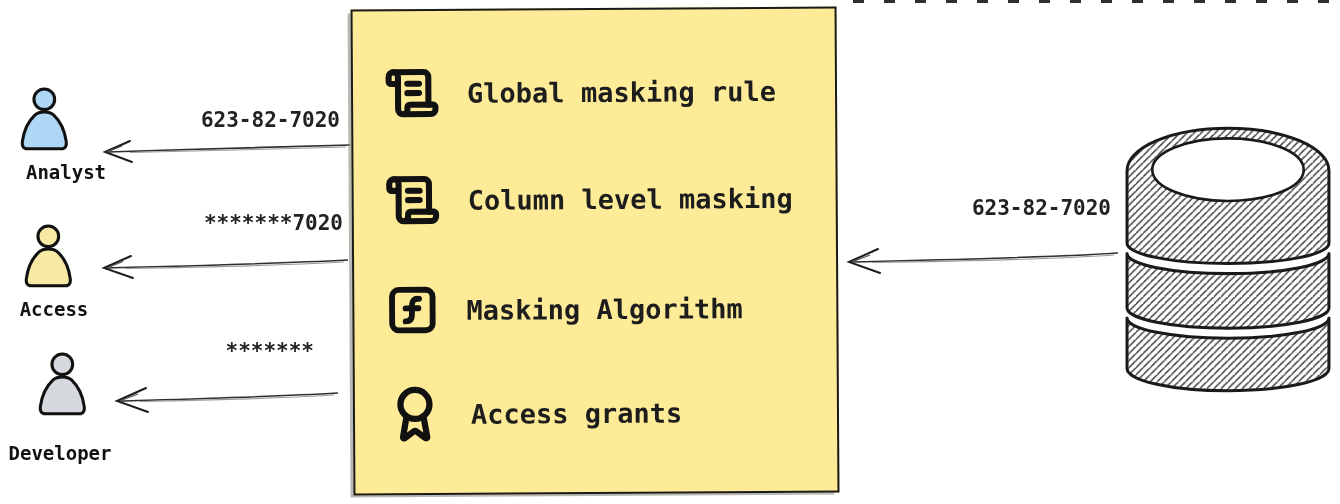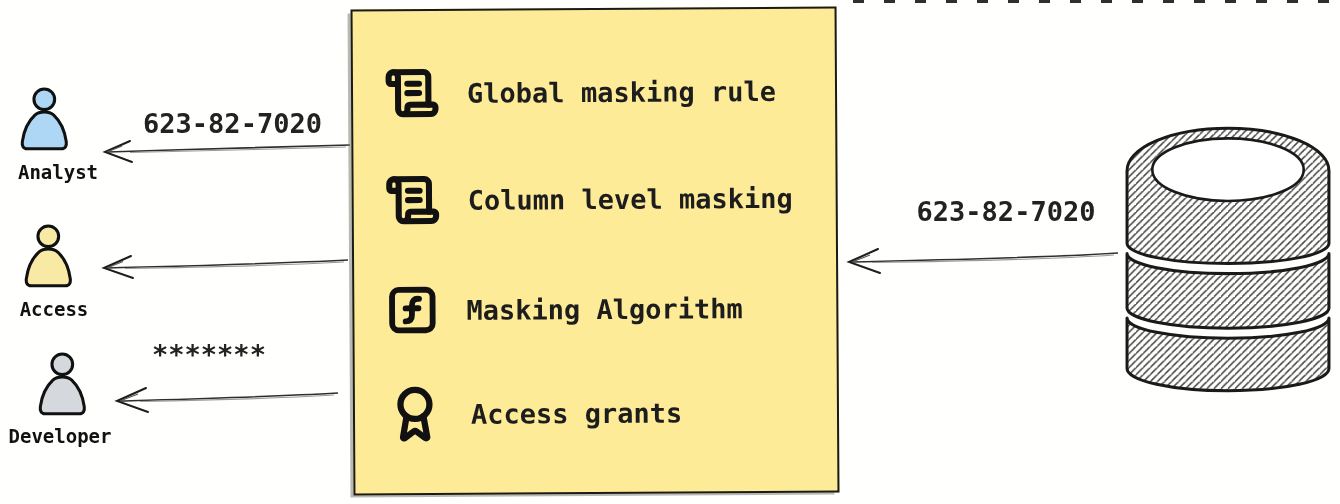--- a/index.html
+++ b/index.html
@@ -16,21 +16,21 @@
   .top-dash{
     left:853px;top:0;width:487px;height:3px;
     background:repeating-linear-gradient(90deg,#2f2f2f 0 11px,transparent 11px 31px);
   }
   
   .user-label{
     font-size:19px;font-weight:bold;text-align:center;line-height:1.1;
     letter-spacing:0;color:#111;
   }
   .arrow-label{
-    font-size:27px;font-weight:bold;text-align:center;line-height:1.15;color:#222;
+    font-size:21px;font-weight:bold;text-align:right;line-height:1.15;color:#222;
     white-space:nowrap;
   }
   
   .masking-box{
     left:352px;top:8px;width:486px;height:486px;
     border:2.5px solid #1a1a1a;
     box-sizing:border-box;
     transform:rotate(-0.35deg);
     box-shadow:-4px 3px 0 -1px rgba(125,125,125,.55);
   }
@@ -48,42 +48,43 @@
 <body>
 
 <div id="canvas">
 
   <div class="abs top-dash"></div>
 
   <svg class="abs" style="left:20px;top:86px" width="54" height="68" viewBox="0 0 60 72">
     <circle cx="27" cy="13" r="11.5" stroke="#111" stroke-width="3.4" style="fill: rgb(174, 215, 245);"></circle>
     <path d="M8,68 C3.5,68 2,64.5 2.6,60 C4.3,47.5 9.5,37 16.5,30.5 C21.5,26 32.5,26 37.5,30.5 C44.5,37 49.7,47.5 51.4,60 C52,64.5 50.5,68 46,68 Z" stroke="#111" stroke-width="3.4" stroke-linejoin="round" style="fill: rgb(174, 215, 245);"></path>
   </svg>
-  <div class="abs user-label" style="left:12px;top:162px;width:92px">Analyst</div>
+  <div class="abs user-label" style="left:20px;top:162px;width:92px">Analyst</div>
 
   <svg class="abs" style="left:24px;top:223px" width="54" height="68" viewBox="0 0 60 72">
     <circle cx="27" cy="13" r="11.5" stroke="#111" stroke-width="3.4" style="fill: rgb(248, 233, 165);"></circle>
     <path d="M8,68 C3.5,68 2,64.5 2.6,60 C4.3,47.5 9.5,37 16.5,30.5 C21.5,26 32.5,26 37.5,30.5 C44.5,37 49.7,47.5 51.4,60 C52,64.5 50.5,68 46,68 Z" stroke="#111" stroke-width="3.4" stroke-linejoin="round" style="fill: rgb(248, 233, 165);"></path>
   </svg>
   <div class="abs user-label" style="left:8px;top:299px;width:92px">Access</div>
 
   <svg class="abs" style="left:38px;top:351px" width="54" height="68" viewBox="0 0 60 72">
     <circle cx="27" cy="13" r="11.5" stroke="#111" stroke-width="3.4" style="fill: rgb(213, 217, 221);"></circle>
     <path d="M8,68 C3.5,68 2,64.5 2.6,60 C4.3,47.5 9.5,37 16.5,30.5 C21.5,26 32.5,26 37.5,30.5 C44.5,37 49.7,47.5 51.4,60 C52,64.5 50.5,68 46,68 Z" stroke="#111" stroke-width="3.4" stroke-linejoin="round" style="fill: rgb(213, 217, 221);"></path>
   </svg>
-  <div class="abs user-label" style="left:4px;top:426px;width:112px">Developer</div>
+  <div class="abs user-label" style="left:4px;top:443px;width:112px">Developer</div>
 
   <div class="abs arrow-label" style="left:125px;top:108px;width:215px">623-82-7020</div>
   <svg class="abs" style="left:96px;top:137px" width="256" height="28" viewBox="0 0 256 28" fill="none">
     <path d="M254 8 C 185 10, 95 12, 12 15" stroke="#2e2e2e" stroke-width="1.6"></path>
     <path d="M250 10 C 180 12, 100 14, 34 15.5" stroke="#9a9a9a" stroke-width="1.1"></path>
     <path d="M34 4 L9 15 L36 25" stroke="#1d1d1d" stroke-width="2" stroke-linecap="round"></path>
     <path d="M26 9 L11 15" stroke="#555" stroke-width="1.2"></path>
   </svg>
 
+  <div class="abs arrow-label" style="left:133px;top:211px;width:210px">*******7020</div>
   <svg class="abs" style="left:95px;top:251px" width="255" height="30" viewBox="0 0 255 30" fill="none">
     <path d="M253 9 C 175 13, 85 15, 12 17" stroke="#2e2e2e" stroke-width="1.6"></path>
     <path d="M249 11 C 175 15, 95 16.5, 30 17.5" stroke="#9a9a9a" stroke-width="1.1"></path>
     <path d="M36 5 L9 17 L38 27" stroke="#1d1d1d" stroke-width="2" stroke-linecap="round"></path>
     <path d="M28 10.5 L12 17" stroke="#555" stroke-width="1.2"></path>
   </svg>
 
   <div class="abs arrow-label" style="left:104px;top:339px;width:210px">*******</div>
   <svg class="abs" style="left:108px;top:383px" width="232" height="32" viewBox="0 0 232 32" fill="none">
     <path d="M230 10 C 160 14, 80 16, 12 18" stroke="#2e2e2e" stroke-width="1.6"></path>

